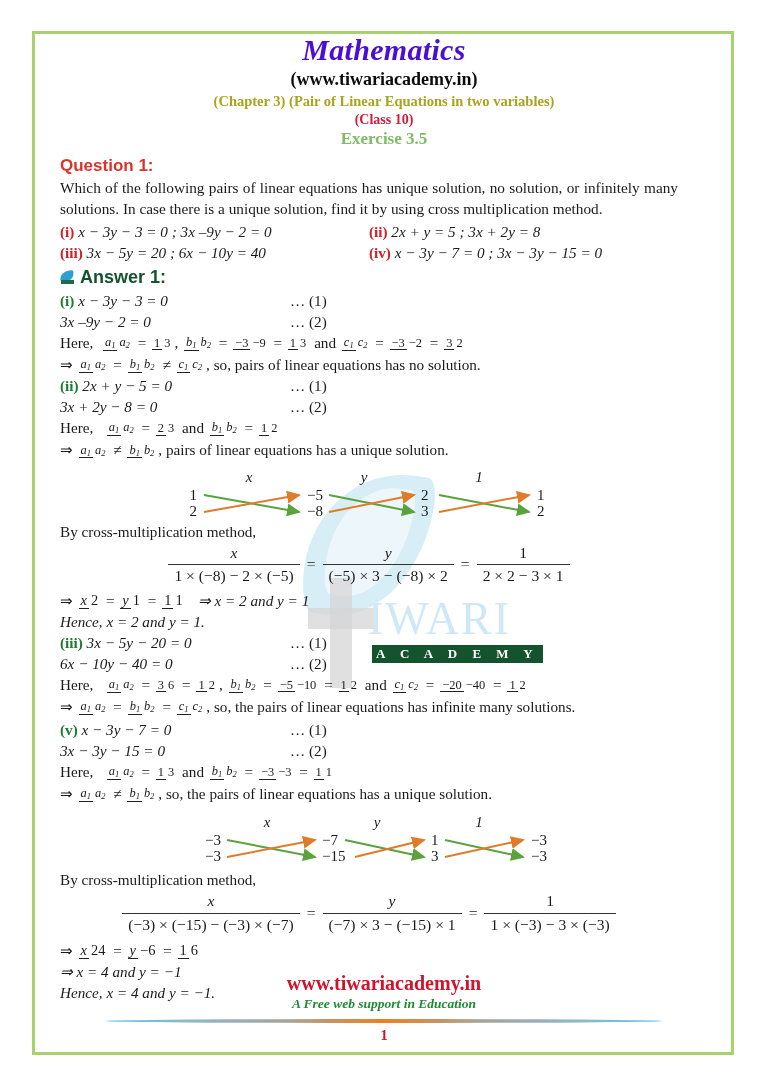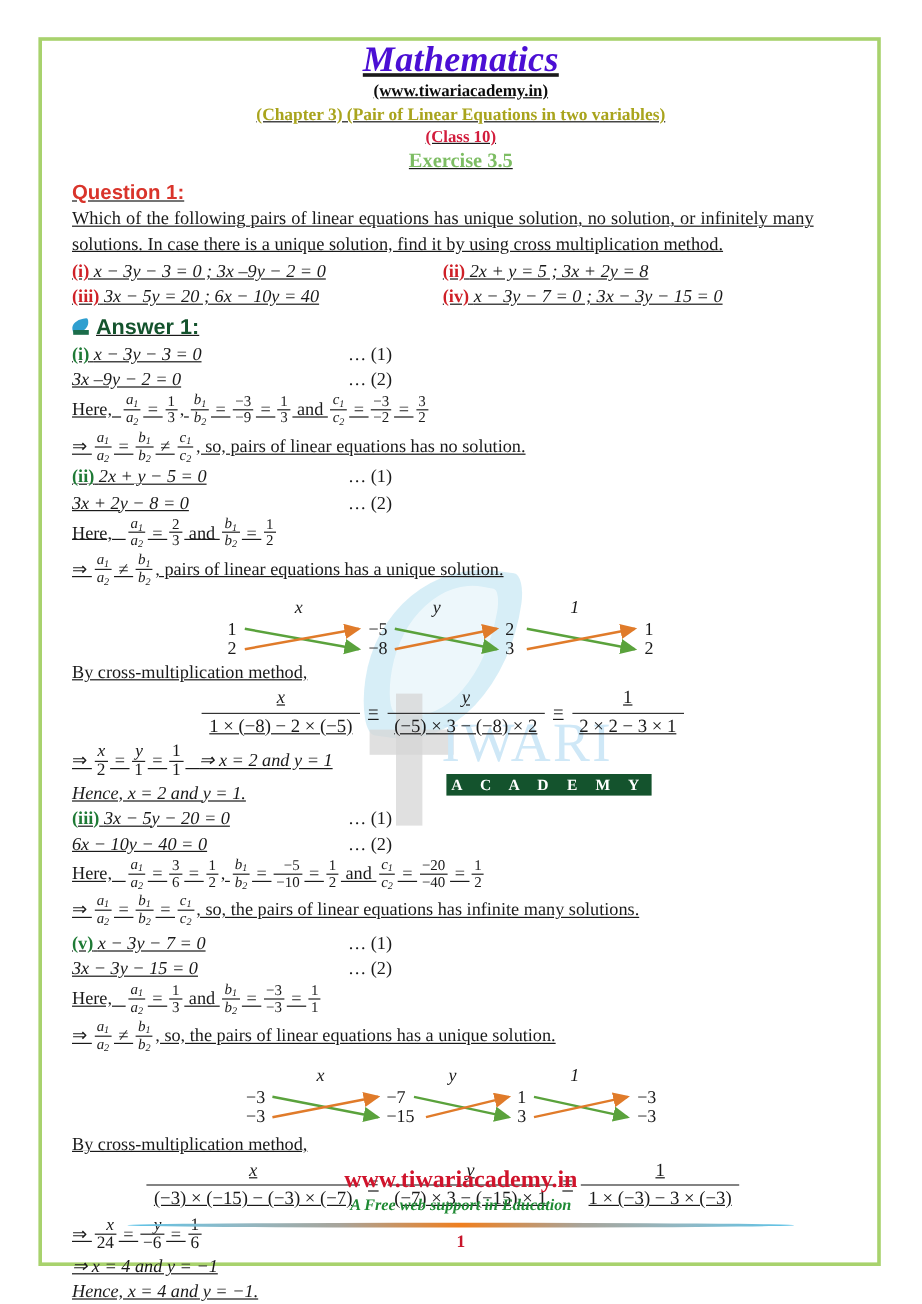--- a/index.html
+++ b/index.html
@@ -21,25 +21,25 @@
     transform:rotate(10deg);}
   .wm-cross-v{position:absolute;left:30px;top:108px;width:22px;height:110px;background:#d6d6d6;opacity:.75;}
   .wm-cross-h{position:absolute;left:8px;top:138px;width:70px;height:21px;background:#d6d6d6;opacity:.75;}
   .wm-iwari{position:absolute;left:68px;top:126px;font-family:"Liberation Serif",serif;
     font-size:46px;letter-spacing:2px;color:#cfe8f7;line-height:1;}
   .wm-acad{position:absolute;left:72px;top:175px;background:#14532d;color:#ffffff;
     font-family:"Liberation Serif",serif;font-size:13px;letter-spacing:6px;
     padding:1px 4px 1px 4px;font-weight:bold;}
 
   
-  #content{position:absolute;left:0;top:0;width:768px;text-decoration:underline;}
+  #content{position:absolute;left:0;top:0;width:768px;}
   .hdr{text-align:center;}
   .h-title{font-family:"Liberation Serif",serif;font-style:italic;font-weight:bold;
     font-size:30px;color:#4b0fd4;margin-top:33px;letter-spacing:.3px;}
-  .h-site{font-family:"Liberation Serif",serif;font-weight:bold;font-size:14px;color:#0b0b0b;margin-top:2px;}
+  .h-site{font-family:"Liberation Serif",serif;font-weight:bold;font-size:18px;color:#0b0b0b;margin-top:2px;}
   .h-chapter{font-family:"Liberation Serif",serif;font-weight:bold;font-size:14.5px;color:#a9a41d;margin-top:3px;}
   .h-class{font-family:"Liberation Serif",serif;font-weight:bold;font-size:14px;color:#d21c3c;margin-top:2px;}
   .h-ex{font-family:"Liberation Serif",serif;font-weight:bold;font-size:17px;color:#7dbd63;margin-top:1px;}
 
   .body-wrap{margin:6px 90px 0 60px;font-size:15.2px;line-height:1.32;}
   .q-title{color:#d9342b;font-weight:bold;font-size:17px;font-family:"Liberation Sans",sans-serif;margin-top:6px;}
   .q-text{text-align:justify;margin-top:1px;font-size:15.3px;line-height:1.33;}
   .q-grid{display:flex;margin-top:2px;align-items:center;}
   .q-col{width:50%;}
   .q-row{margin-top:1px;}
@@ -51,21 +51,21 @@
   .ans-icon{display:inline-block;width:17px;height:14px;position:relative;}
   .ans-icon .f1{position:absolute;left:0;top:0;width:14px;height:11px;background:#2f9fd0;
     border-radius:72% 10% 70% 14% / 66% 18% 80% 28%;transform:rotate(-8deg);}
   .ans-icon .f2{position:absolute;left:1px;top:9px;width:13px;height:4px;background:#1b6d4a;}
   .ans-lbl{color:#14532d;font-weight:bold;font-size:18px;font-family:"Liberation Sans",sans-serif;}
 
   .line{margin-top:1px;position:relative;}
   .eq-ref{position:absolute;left:230px;}
 
   
-  .frac{display:inline-flex;flex-direction:column;vertical-align:middle;
+  .frac{display:inline-flex;vertical-align:middle;
     text-align:right;font-size:.82em;line-height:1.02;margin:0 2px;position:relative;top:-1px;}
   .frac .num{border-bottom:1.1px solid #222;padding:0 2px;}
   .frac .den{padding:0 2px;}
   .sub{font-size:.68em;vertical-align:-.26em;font-style:italic;}
 
   .bigfrac{display:inline-flex;flex-direction:column;text-align:center;
     vertical-align:middle;margin:0 3px;}
   .bigfrac .num{border-bottom:1.2px solid #333;padding:0 6px 1px 6px;}
   .bigfrac .den{padding:1px 6px 0 6px;}
   .formula{display:flex;justify-content:center;align-items:center;margin-top:1px;font-size:15.6px;}

